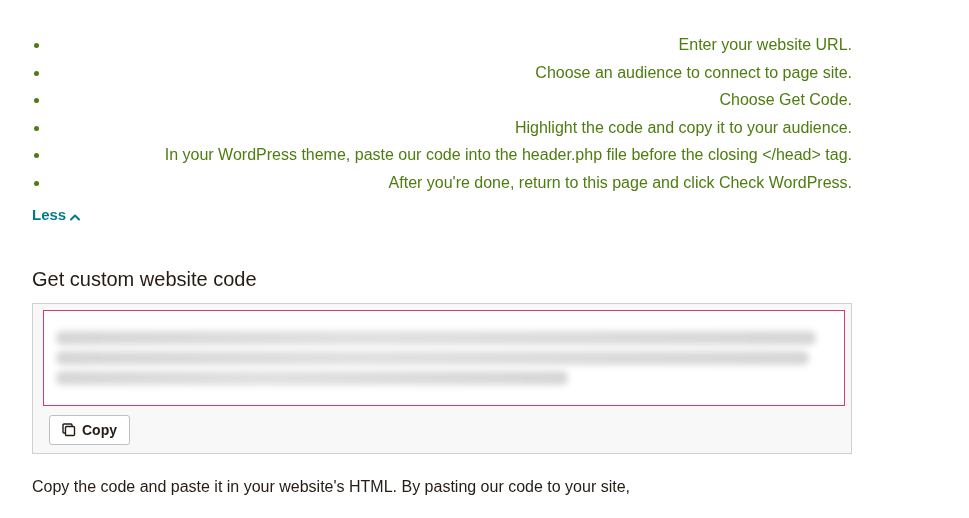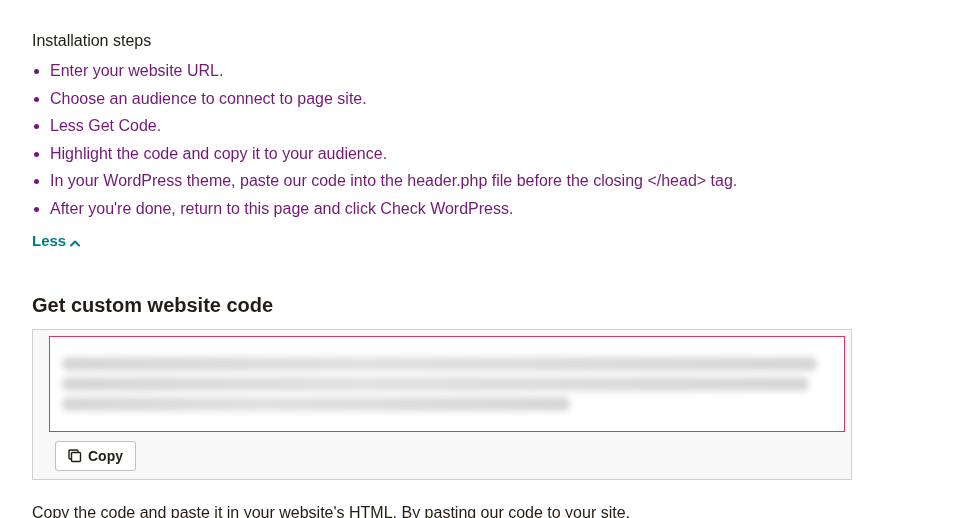--- a/index.html
+++ b/index.html
@@ -18,48 +18,49 @@
       margin-bottom: 8px;
     }
     .steps-list {
       list-style: disc;
       padding-left: 18px;
       margin-bottom: 10px;
     }
     .steps-list li {
       font-size: 16px;
       line-height: 1.6;
-      color: #701a75;
+      color: #4d7c0f;
       margin-bottom: 2px;
+      text-align: right;
     }
     .less-toggle {
       display: inline-flex;
       align-items: center;
       color: #007c89;
       font-size: 15px;
       font-weight: 600;
       cursor: pointer;
       user-select: none;
     }
     .less-toggle .chev {
       margin-left: 4px;
       display: inline-block;
       transform: translateY(1px);
     }
     .section-heading {
       font-size: 20px;
-      font-weight: 700;
+      font-weight: 400;
       color: #241c15;
       margin-top: 44px;
       margin-bottom: 12px;
     }
     .code-box {
       border: 1px solid #d0d0d0;
       background: #f8f8f8;
-      padding: 6px 6px 8px 16px;
+      padding: 6px 6px 8px 10px;
     }
     .code-inner {
       border: 1px solid #d13a6b;
       background: #fff;
       padding: 14px 12px;
       min-height: 82px;
       margin-bottom: 9px;
     }
     .blurred-line {
       height: 14px;
@@ -91,26 +92,25 @@
       color: #241c15;
       margin-top: 20px;
       line-height: 1.6;
     }
   </style>
 </head>
 <body>
 
 <div class="content">
 
-  <div class="section-title">Installation steps</div>
 
   <ul class="steps-list">
     <li>Enter your website URL.</li>
     <li>Choose an audience to connect to page site.</li>
-    <li>Less Get Code.</li>
+    <li>Choose Get Code.</li>
     <li>Highlight the code and copy it to your audience.</li>
     <li>In your WordPress theme, paste our code into the header.php file before the closing &lt;/head&gt; tag.</li>
     <li>After you're done, return to this page and click Check WordPress.</li>
   </ul>
 
   <span class="less-toggle">
     <span>Less</span>
     <span class="chev">
       <svg width="10" height="7" viewBox="0 0 10 7" fill="none">
         <path d="M1 5.5 L5 1.5 L9 5.5" stroke="#007c89" stroke-width="2" fill="none" stroke-linecap="round" stroke-linejoin="round"></path>

